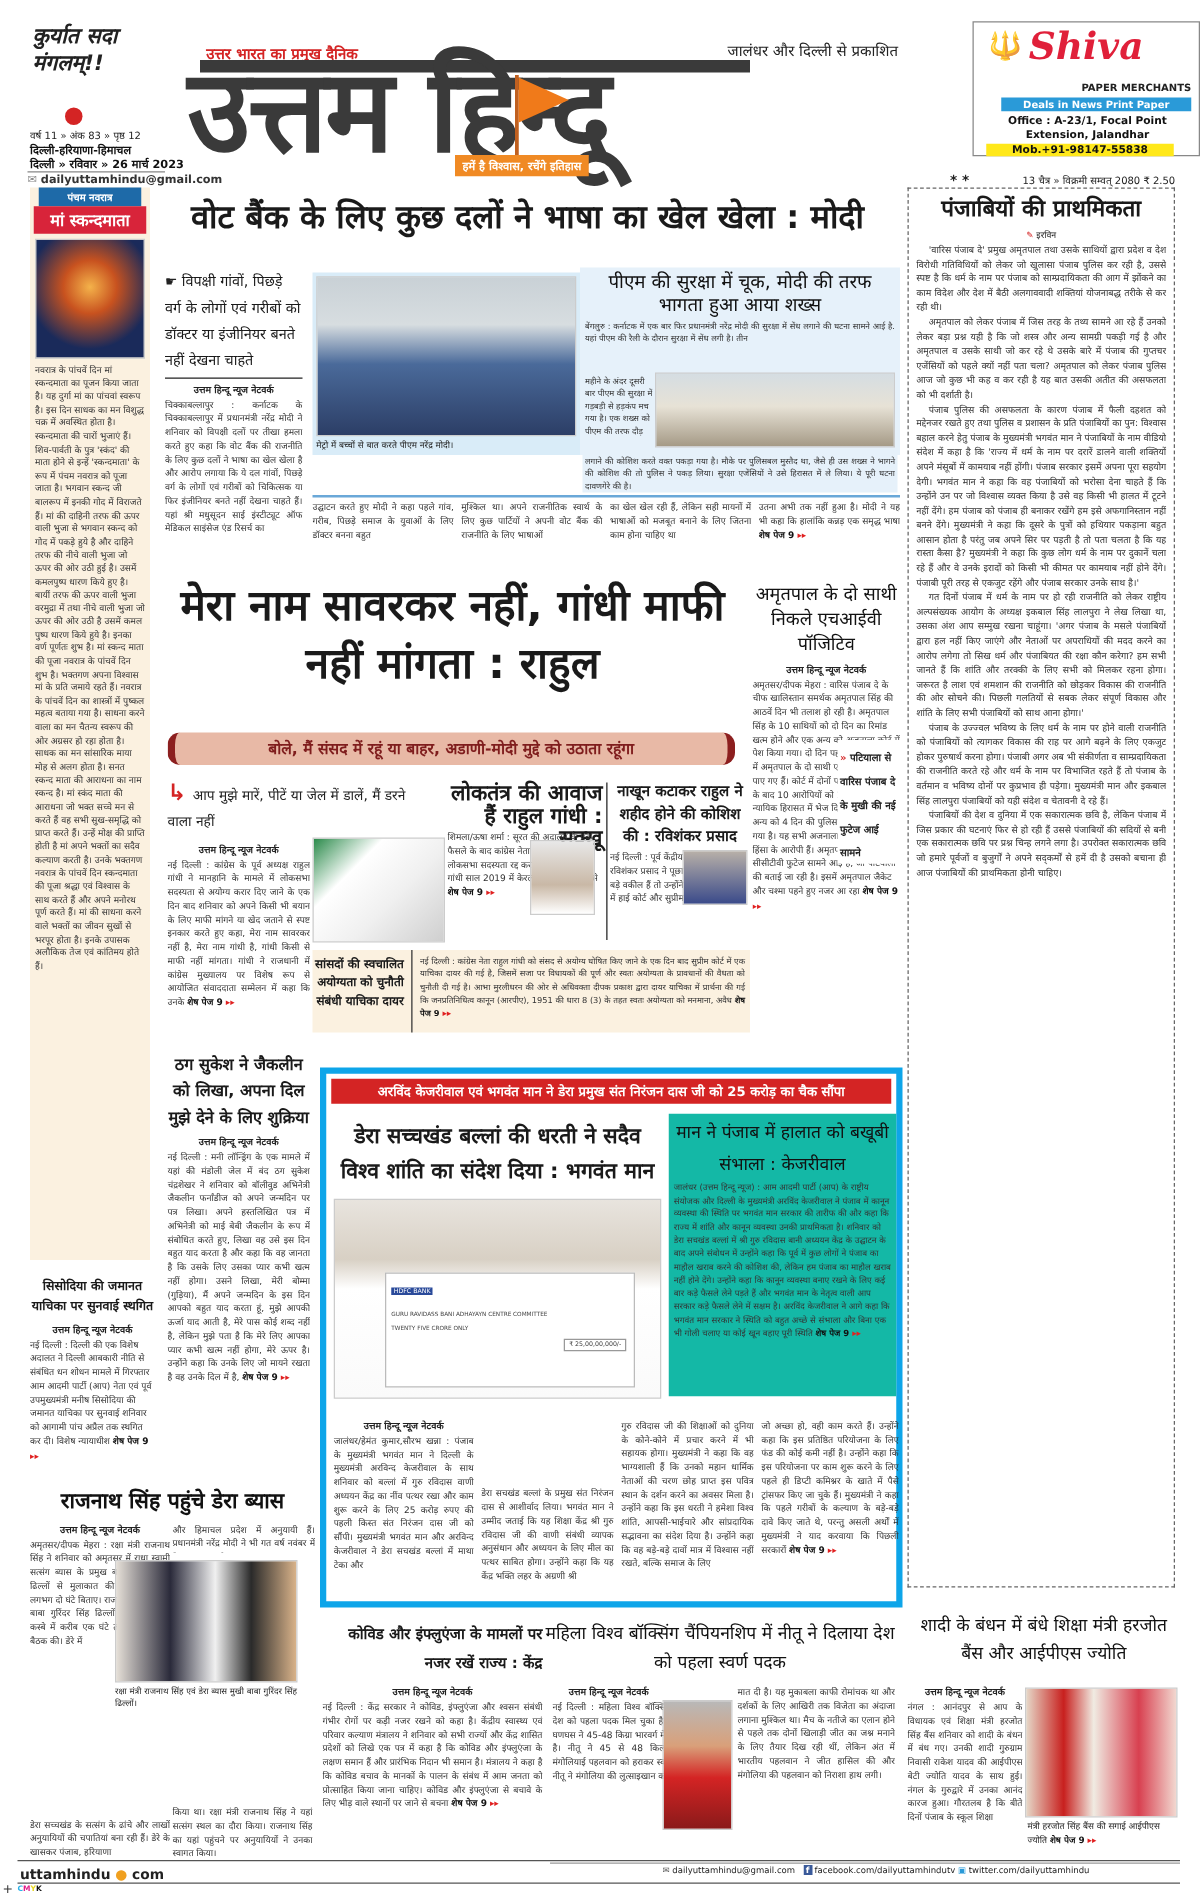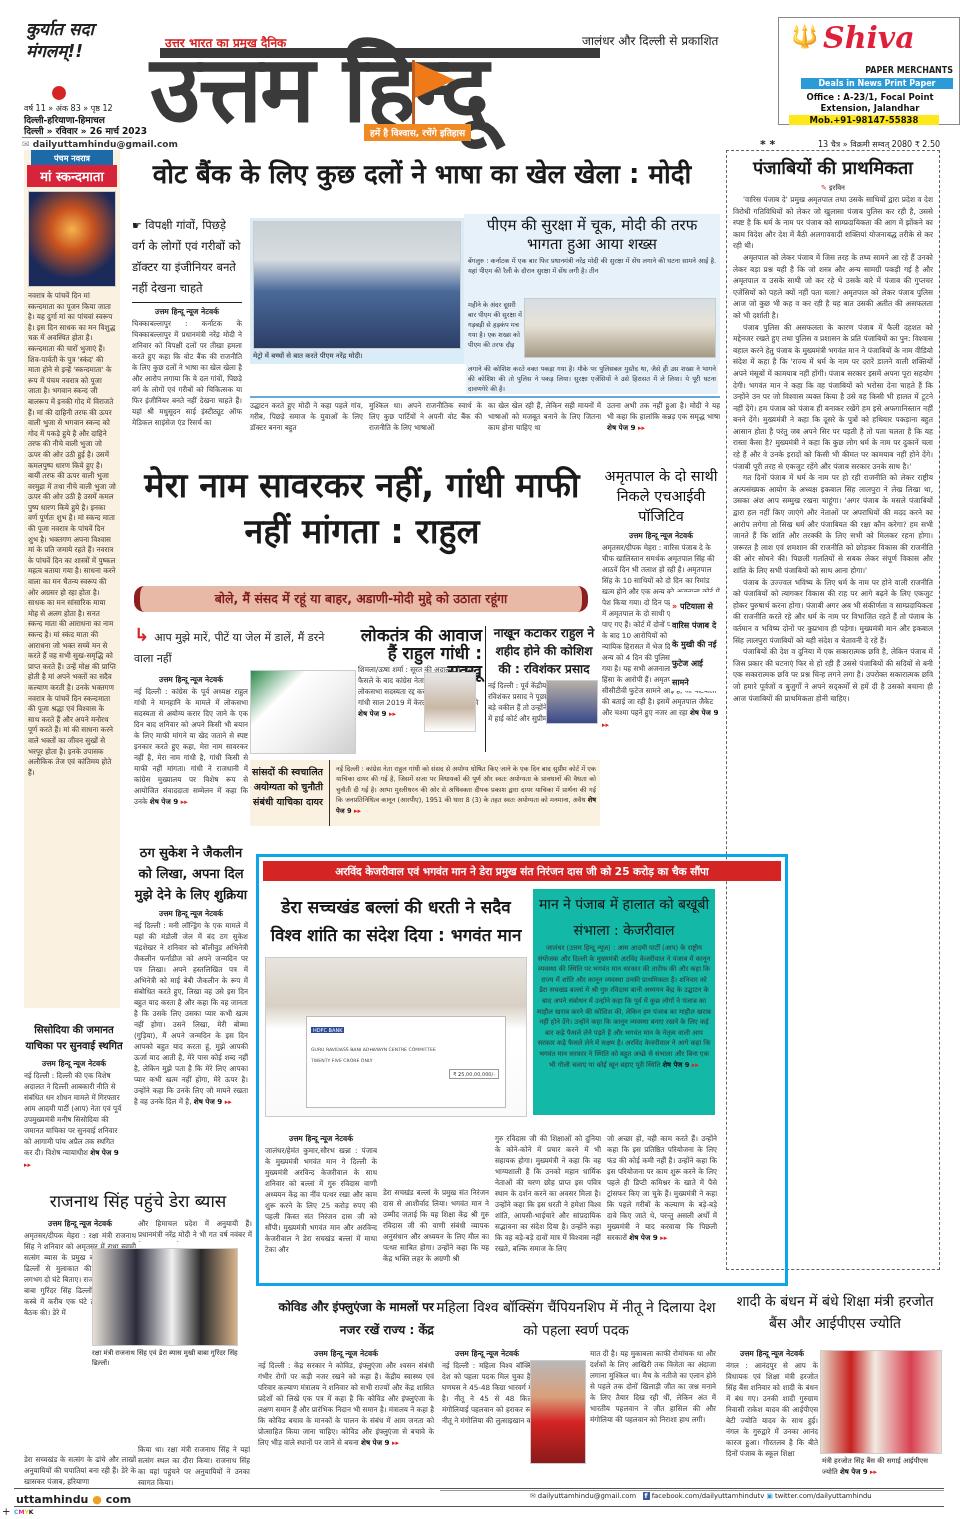--- a/index.html
+++ b/index.html
@@ -168,49 +168,49 @@
   <span class="more">शेष पेज 9</span>
 </div>
 
 <div class="abs hl" style="left:24px;top:1022px;width:100px;font-size:10px;line-height:16px;text-align:center">सिसोदिया की जमानत याचिका पर सुनवाई स्थगित</div>
 <div class="abs byline" style="left:24px;top:1058px;width:100px">उत्तम हिन्दू न्यूज नेटवर्क</div>
 <div class="abs txt" style="left:24px;top:1070px;width:100px;height:104px;text-align:left">
   <span>नई दिल्ली : दिल्ली की एक विशेष अदालत ने दिल्ली आबकारी नीति से संबंधित धन शोधन मामले में गिरफ्तार आम आदमी पार्टी (आप) नेता एवं पूर्व उपमुख्यमंत्री मनीष सिसोदिया की जमानत याचिका पर सुनवाई शनिवार को आगामी पांच अप्रैल तक स्थगित कर दी। विशेष न्यायाधीश</span>
   <span class="more">शेष पेज 9</span>
 </div>
 
-<div class="abs" style="left:256px;top:854px;width:532px;height:432px;border:3px solid #0ea5e9">
+<div class="abs" style="left:256px;top:854px;width:466px;height:432px;border:5px solid #0ea5e9">
   <div style="margin:4px;background:#d42424;color:#fff;font-size:10.5px;font-weight:bold;text-align:center;padding:3px 0">अरविंद केजरीवाल एवं भगवंत मान ने डेरा प्रमुख संत निरंजन दास जी को 25 करोड़ का चैक सौंपा</div>
   <div class="hl" style="position:absolute;left:6px;top:36px;width:262px;font-size:17px;line-height:28px;text-align:center">डेरा सच्चखंड बल्लां की धरती ने सदैव विश्व शांति का संदेश दिया : भगवंत मान</div>
   <div class="photo" style="position:absolute;left:6px;top:100px;width:262px;height:160px;background:linear-gradient(180deg,#e8e4de 0,#d8d0c4 30%,#ffffff 45%,#fafafa 100%)">
     <div style="position:absolute;left:40px;top:58px;width:200px;height:92px;background:#fff;border:1px solid #bbb">
       <div style="font-size:5px;color:#fff;background:#2a4a9a;display:inline-block;padding:0 2px;margin:4px">HDFC BANK</div>
       <div style="font-size:4.6px;color:#444;margin:10px 4px 0">GURU RAVIDASS BANI ADHAYAYN CENTRE COMMITTEE</div>
       <div style="font-size:4.6px;color:#444;margin:6px 4px 0">TWENTY FIVE CRORE ONLY</div>
       <div style="position:absolute;right:6px;top:52px;font-size:5px;border:1px solid #999;padding:1px 3px;color:#333">₹ 25,00,00,000/-</div>
     </div>
   </div>
   <div style="position:absolute;left:274px;top:32px;width:182px;height:226px;background:#14b8a6;padding:2px 4px">
     <div class="hl" style="font-size:14px;line-height:26px;text-align:center;font-weight:normal;color:#111">मान ने पंजाब में हालात को बखूबी संभाला : केजरीवाल</div>
-    <div class="txt" style="height:168px;font-size:6.8px;line-height:10.6px;text-align:center">
+    <div class="txt" style="height:168px;font-size:6.8px;line-height:10.6px;text-align:left">
       <span>जालंधर (उत्तम हिन्दू न्यूज) : आम आदमी पार्टी (आप) के राष्ट्रीय संयोजक और दिल्ली के मुख्यमंत्री अरविंद केजरीवाल ने पंजाब में कानून व्यवस्था की स्थिति पर भगवंत मान सरकार की तारीफ की और कहा कि राज्य में शांति और कानून व्यवस्था उनकी प्राथमिकता है। शनिवार को डेरा सचखंड बल्लां में श्री गुरु रविदास बानी अध्ययन केंद्र के उद्घाटन के बाद अपने संबोधन में उन्होंने कहा कि पूर्व में कुछ लोगों ने पंजाब का माहौल खराब करने की कोशिश की, लेकिन हम पंजाब का माहौल खराब नहीं होने देंगे। उन्होंने कहा कि कानून व्यवस्था बनाए रखने के लिए कई बार कड़े फैसले लेने पड़ते हैं और भगवंत मान के नेतृत्व वाली आप सरकार कड़े फैसले लेने में सक्षम है। अरविंद केजरीवाल ने आगे कहा कि भगवंत मान सरकार ने स्थिति को बहुत अच्छे से संभाला और बिना एक भी गोली चलाए या कोई खून बहाए पूरी स्थिति</span>
       <span class="more">शेष पेज 9</span>
     </div>
   </div>
   <div class="byline" style="position:absolute;left:6px;top:276px;width:112px">उत्तम हिन्दू न्यूज नेटवर्क</div>
   <div class="txt" style="position:absolute;left:6px;top:288px;width:112px;height:140px">जालंधर/हेमंत कुमार,सौरभ खन्ना : पंजाब के मुख्यमंत्री भगवंत मान ने दिल्ली के मुख्यमंत्री अरविन्द केजरीवाल के साथ शनिवार को बल्लां में गुरु रविदास वाणी अध्ययन केंद्र का नींव पत्थर रखा और काम शुरू करने के लिए 25 करोड़ रुपए की पहली किस्त संत निरंजन दास जी को सौंपी। मुख्यमंत्री भगवंत मान और अरविन्द केजरीवाल ने डेरा सचखंड बल्लां में माथा टेका और</div>
   <div class="txt" style="position:absolute;left:124px;top:330px;width:106px;height:98px">डेरा सचखंड बल्लां के प्रमुख संत निरंजन दास से आशीर्वाद लिया। भगवंत मान ने उम्मीद जताई कि यह शिक्षा केंद्र श्री गुरु रविदास जी की वाणी संबंधी व्यापक अनुसंधान और अध्ययन के लिए मील का पत्थर साबित होगा। उन्होंने कहा कि यह केंद्र भक्ति लहर के अग्रणी श्री</div>
   <div class="txt" style="position:absolute;left:236px;top:276px;width:106px;height:152px">गुरु रविदास जी की शिक्षाओं को दुनिया के कोने-कोने में प्रचार करने में भी सहायक होगा। मुख्यमंत्री ने कहा कि वह भाग्यशाली हैं कि उनको महान धार्मिक नेताओं की चरण छोह प्राप्त इस पवित्र स्थान के दर्शन करने का अवसर मिला है। उन्होंने कहा कि इस धरती ने हमेशा विश्व शांति, आपसी-भाईचारे और सांप्रदायिक सद्भावना का संदेश दिया है। उन्होंने कहा कि वह बड़े-बड़े दावों मात्र में विश्वास नहीं रखते, बल्कि समाज के लिए</div>
   <div class="txt" style="position:absolute;left:348px;top:276px;width:110px;height:152px">
     <span>जो अच्छा हो, वही काम करते हैं। उन्होंने कहा कि इस प्रतिष्ठित परियोजना के लिए फंड की कोई कमी नहीं है। उन्होंने कहा कि इस परियोजना पर काम शुरू करने के लिए पहले ही डिप्टी कमिश्नर के खाते में पैसे ट्रांसफर किए जा चुके हैं। मुख्यमंत्री ने कहा कि पहले गरीबों के कल्याण के बड़े-बड़े दावे किए जाते थे, परन्तु असली अर्थों में मुख्यमंत्री ने याद करवाया कि पिछली सरकारों</span>
     <span class="more">शेष पेज 9</span>
   </div>
 </div>
 
-<div class="abs hl" style="left:24px;top:1188px;width:228px;font-size:17px;line-height:26px;text-align:center;font-weight:normal;color:#111">राजनाथ सिंह पहुंचे डेरा ब्यास</div>
+<div class="abs hl" style="left:24px;top:1188px;width:228px;font-size:17px;line-height:26px;text-align:center;font-weight:bold;color:#111">राजनाथ सिंह पहुंचे डेरा ब्यास</div>
 <div class="abs byline" style="left:24px;top:1218px;width:112px">उत्तम हिन्दू न्यूज नेटवर्क</div>
 <div class="abs txt" style="left:24px;top:1230px;width:112px;height:222px">अमृतसर/दीपक मेहरा : रक्षा मंत्री राजनाथ सिंह ने शनिवार को अमृतसर में राधा स्वामी सत्संग ब्यास के प्रमुख बाबा गुरिंदर सिंह ढिल्लों से मुलाकात की और ब्यास में लगभग दो घंटे बिताए। राजनाथ सिंह सिंह ने बाबा गुरिंदर सिंह ढिल्लों के साथ ब्यास कस्बे में करीब एक घंटे तक बंद कमरे में बैठक की। डेरे में</div>
 <div class="abs txt" style="left:138px;top:1218px;width:114px;height:24px">और हिमाचल प्रदेश में अनुयायी हैं। प्रधानमंत्री नरेंद्र मोदी ने भी गत वर्ष नवंबर में डेरा ब्यास का दौरा</div>
 <div class="abs photo" style="left:92px;top:1248px;width:146px;height:98px;background:linear-gradient(90deg,#e6e0d8 0,#2a2a3a 30%,#f0f0f0 55%,#2a2a2a 75%,#d9b38a 100%)"></div>
 <div class="abs" style="left:92px;top:1348px;width:146px;font-size:6.8px;line-height:10px;color:#222">रक्षा मंत्री राजनाथ सिंह एवं डेरा ब्यास मुखी बाबा गुरिंदर सिंह ढिल्लों।</div>
 <div class="abs txt" style="left:24px;top:1454px;width:112px;height:32px">डेरा सच्चखंड के सत्संग के ढांचे और लाखों अनुयायियों की चपातियां बना रही हैं। डेरे के खासकर पंजाब, हरियाणा</div>
 <div class="abs txt" style="left:138px;top:1444px;width:112px;height:42px">किया था। रक्षा मंत्री राजनाथ सिंह ने यहां सत्संग स्थल का दौरा किया। राजनाथ सिंह का यहां पहुंचने पर अनुयायियों ने उनका स्वागत किया।</div>
 
 <div class="abs hl" style="left:258px;top:1296px;width:176px;font-size:12px;line-height:23px;text-align:right">कोविड और इंफ्लुएंजा के मामलों पर नजर रखें राज्य : केंद्र</div>
 <div class="abs byline" style="left:258px;top:1348px;width:176px">उत्तम हिन्दू न्यूज नेटवर्क</div>

